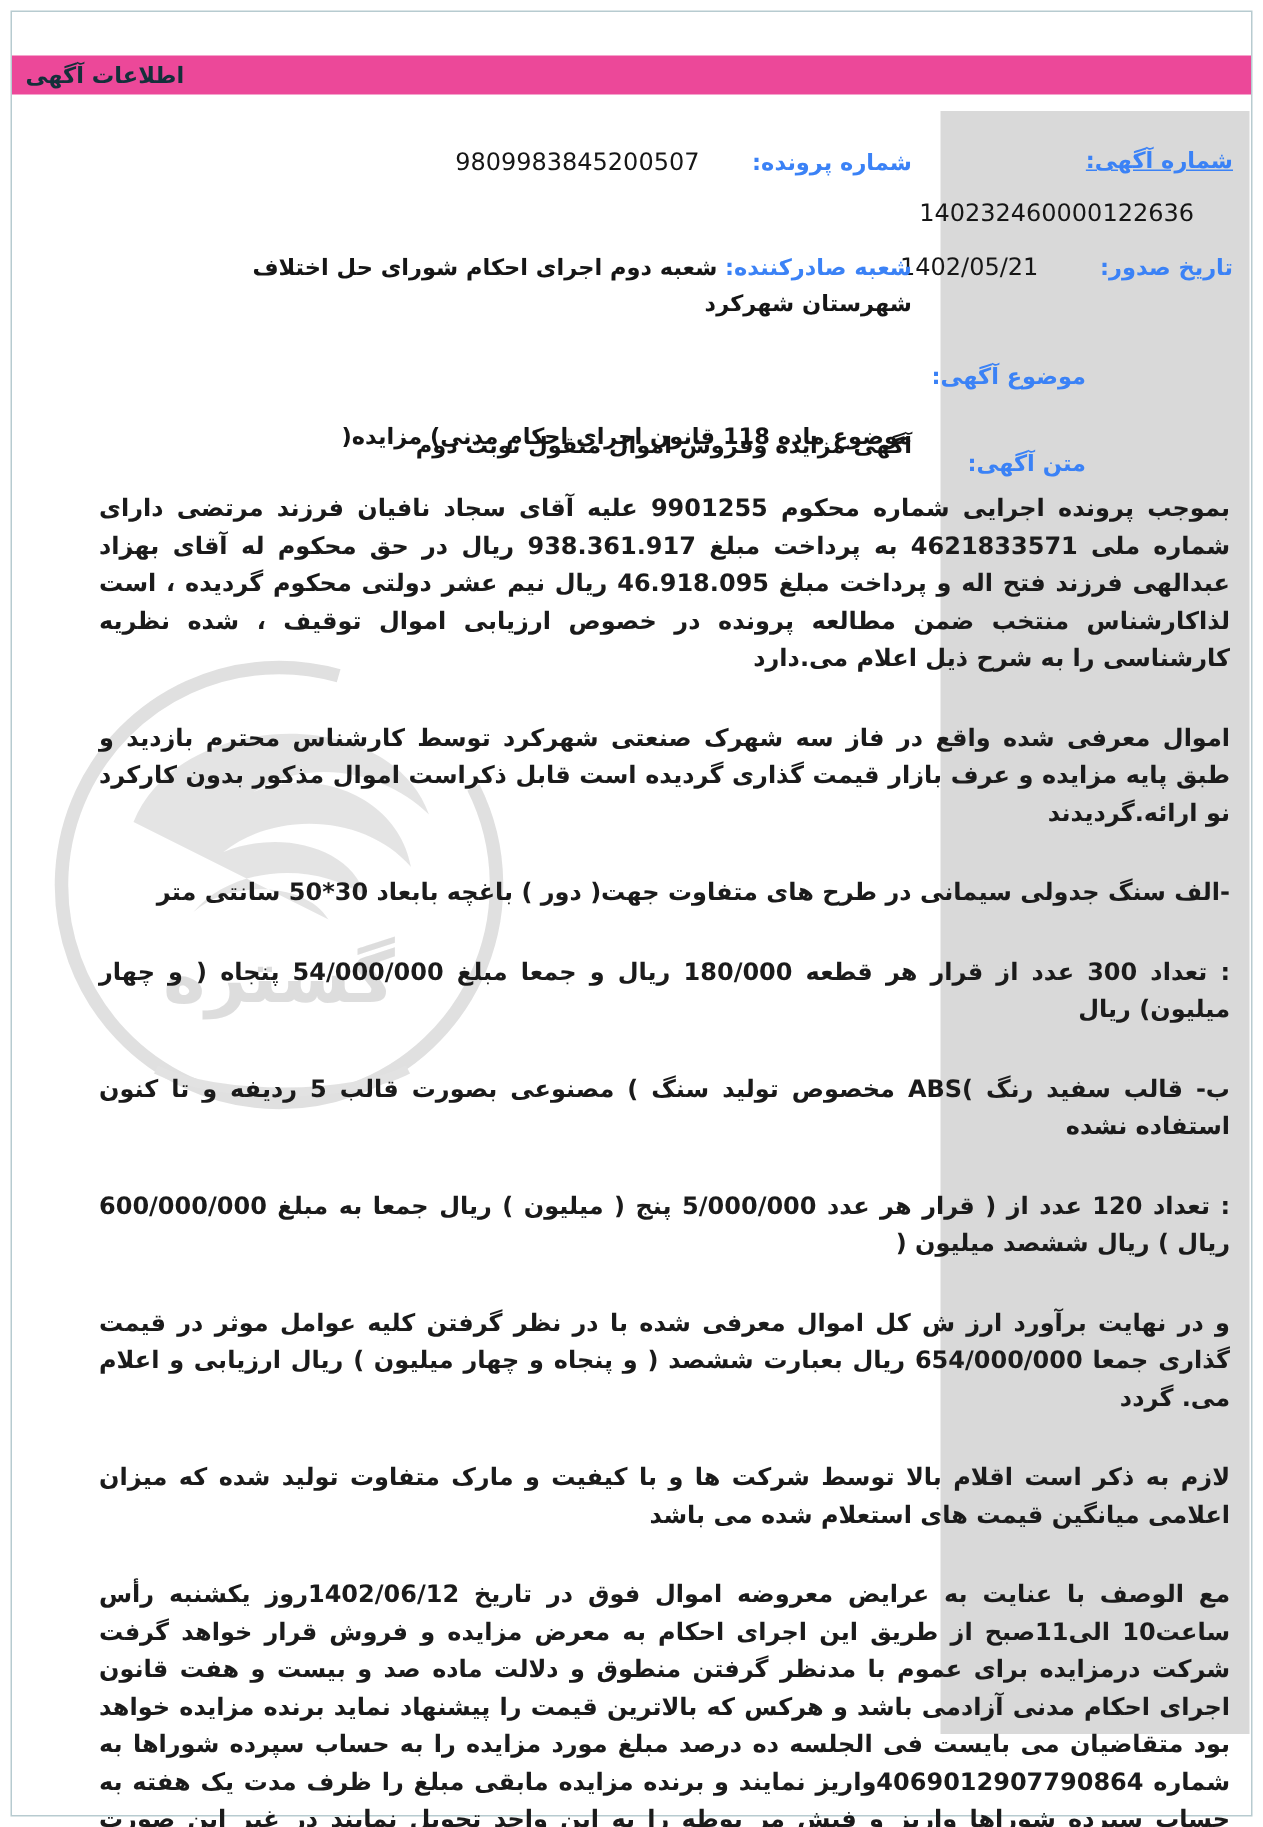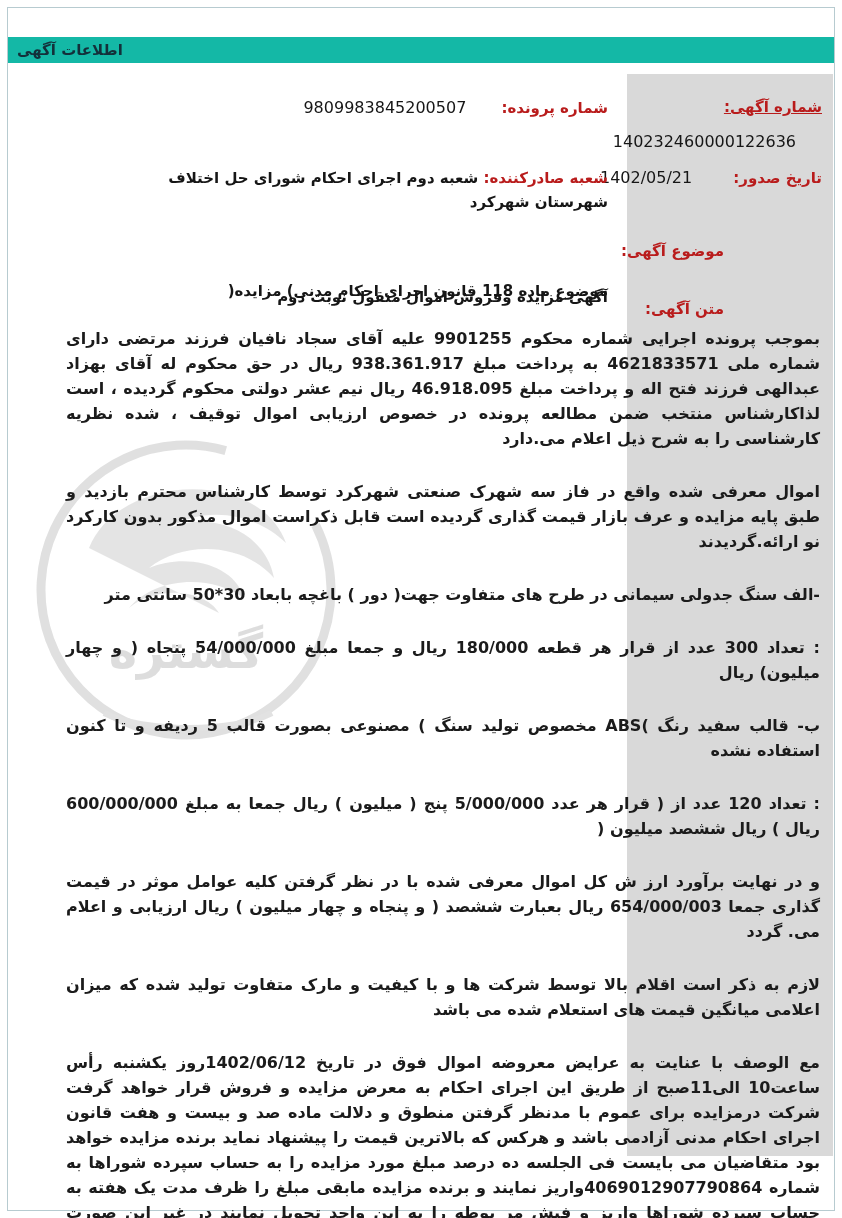--- a/index.html
+++ b/index.html
@@ -6,31 +6,31 @@
   html,body { width:842px; height:1218px; background:#ffffff; }
   body { font-family:"DejaVu Sans", sans-serif; position:relative; overflow:hidden; }
 
   .page {
     position:absolute; left:7px; top:7px; width:828px; height:1204px;
     border:1px solid #b7cbd0; background:#ffffff;
   }
 
   .topbar {
     position:absolute; top:29px; left:0; right:0; height:26px;
-    background:#14b8a6; color:#13303a;
+    background:#ec4899; color:#13303a;
     display:flex; align-items:center; justify-content:flex-end;
     padding:0 9px; font-weight:bold; font-size:15px;
   }
 
   .graycol {
     position:absolute; top:66px; right:1px; width:206px; height:1082px;
     background:#d9d9d9; z-index:0;
   }
 
-  .red { color:#b91c1c; font-weight:bold; font-size:15px; }
+  .red { color:#3b82f6; font-weight:bold; font-size:15px; }
   .val { color:#161616; font-weight:bold; font-size:15px; }
   .num { color:#161616; font-weight:normal; font-size:16px; }
 
   .meta { position:absolute; direction:rtl; z-index:2; white-space:nowrap; }
 
   .ann-label   { top:90px;  right:12px;text-decoration:underline; }
   .ann-value   { top:124px; right:38px; }
   .date-row    { top:160px; right:12px; }
   .date-row .red { margin-left:36px; }
   .case-row    { top:90px;  right:226px; }
@@ -101,20 +101,20 @@
   <div class="meta text-label red">متن آگهی:</div>
   <div class="meta text-title val">آگهی مزایده وفروش اموال منقول نوبت دوم</div>
 
   <div class="bodytext">
     <p>بموجب پرونده اجرایی شماره محکوم 9901255 علیه آقای سجاد نافیان فرزند مرتضی دارای شماره ملی 4621833571 به پرداخت مبلغ 938.361.917 ریال در حق محکوم له آقای بهزاد عبدالهی فرزند فتح اله و پرداخت مبلغ 46.918.095 ریال نیم عشر دولتی محکوم گردیده ، است لذاکارشناس منتخب ضمن مطالعه پرونده در خصوص ارزیابی اموال توقیف ، شده نظریه کارشناسی را به شرح ذیل اعلام می.دارد</p>
     <p>اموال معرفی شده واقع در فاز سه شهرک صنعتی شهرکرد توسط کارشناس محترم بازدید و طبق پایه مزایده و عرف بازار قیمت گذاری گردیده است قابل ذکراست اموال مذکور بدون کارکرد نو ارائه.گردیدند</p>
     <p>-الف سنگ جدولی سیمانی در طرح های متفاوت جهت( دور ) باغچه بابعاد 30*50 سانتی متر</p>
     <p>: تعداد 300 عدد از قرار هر قطعه 180/000 ریال و جمعا مبلغ 54/000/000 پنجاه ( و چهار میلیون) ریال</p>
     <p>ب-   قالب سفید رنگ )ABS مخصوص تولید سنگ ) مصنوعی بصورت قالب 5 ردیفه و تا کنون استفاده نشده</p>
     <p>: تعداد 120 عدد از (  قرار هر عدد 5/000/000 پنج (  میلیون ) ریال جمعا به مبلغ 600/000/000 ریال ) ریال ششصد میلیون (</p>
-    <p>و در نهایت برآورد ارز ش کل اموال معرفی شده با در نظر گرفتن کلیه عوامل موثر در قیمت گذاری جمعا 654/000/003 ریال بعبارت ششصد ( و پنجاه و چهار میلیون ) ریال ارزیابی و اعلام می. گردد</p>
+    <p>و در نهایت برآورد ارز ش کل اموال معرفی شده با در نظر گرفتن کلیه عوامل موثر در قیمت گذاری جمعا 654/000/000 ریال بعبارت ششصد ( و پنجاه و چهار میلیون ) ریال ارزیابی و اعلام می. گردد</p>
     <p>لازم به ذکر است اقلام بالا توسط شرکت  ها و با کیفیت و مارک متفاوت تولید شده که میزان اعلامی میانگین قیمت های استعلام شده می باشد</p>
     <p>مع الوصف با عنایت به عرایض معروضه اموال فوق در تاریخ 1402/06/12روز یکشنبه رأس ساعت10 الی11صبح از طریق این اجرای احکام به معرض مزایده و فروش قرار خواهد گرفت شرکت درمزایده برای عموم با مدنظر گرفتن منطوق و دلالت ماده صد و بیست و هفت قانون اجرای احکام مدنی آزادمی باشد و هرکس که بالاترین قیمت را پیشنهاد نماید برنده مزایده خواهد بود متقاضیان می بایست فی الجلسه ده درصد مبلغ مورد مزایده را به حساب سپرده شوراها به شماره 4069012907790864واریز نمایند و برنده مزایده مابقی مبلغ را ظرف مدت یک  هفته به حساب سپرده شوراها واریز و فیش مر بوطه را به این واحد تحویل نمایند در غیر این صورت وجوه واریزی برنده مزایده به نفع صندوق دولت ضبط خواهد شد این آگهی برای یکبار در روزنامه محلی منتشر ودر معابر عمومی الصاق خواهدشدمتقاضیان شرکت در مزایده می توانند پنج روز قبل ازمزایده از طریق این اجرا نسبت به کیفیت و چگونگی برگزاری مزایده کسب اطلاع نمایند.جلسه مزایده در محل اجرای احکام شوراهای حل اختلاف برگزارمی گردد.ک1</p>
     <p class="sig">مدیر شعبه دوم اجرای احکام شوراهای حل اختلاف شهرکرد</p>
 
   </div>
 
 </div>
 
 </body></html>

